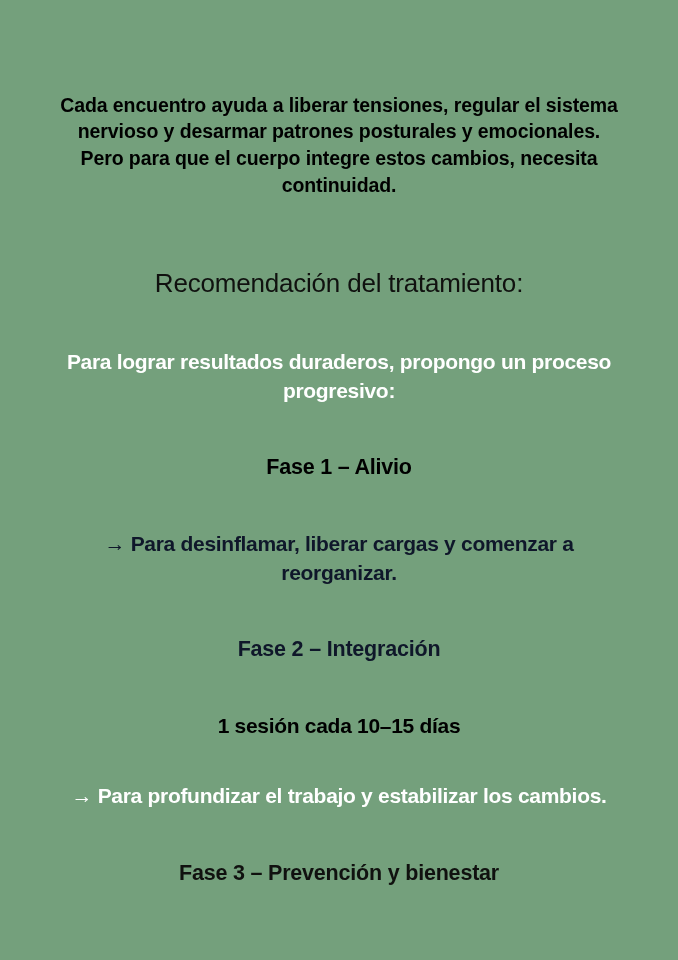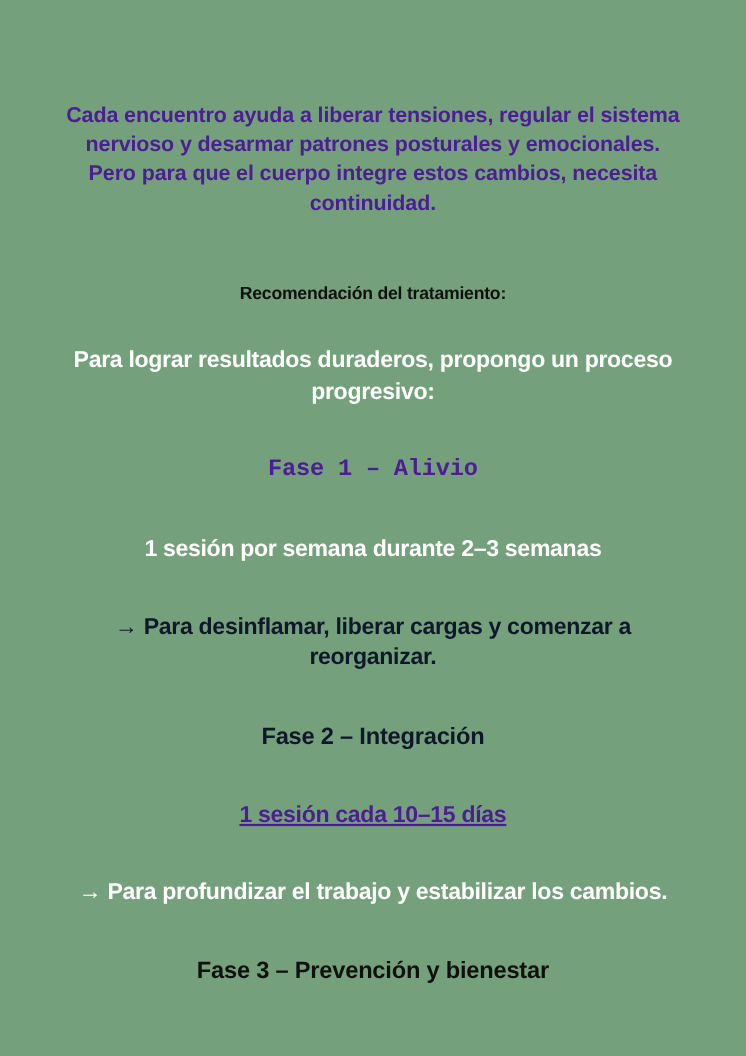--- a/index.html
+++ b/index.html
@@ -41,22 +41,22 @@
     line-height: 1.38;
     letter-spacing: -0.1px;
     padding: 0 14px;
     box-sizing: border-box;
     margin-bottom: 46px;
   }
 
   
   .heading {
     color: #10110f;
-    font-size: 16px;
-    font-weight: 700;
+    font-size: 26px;
+    font-weight: 400;
     line-height: 1.3;
     letter-spacing: -0.2px;
   }
 
   
   .phase-title {
     color: #10110f;
     font-size: 21.5px;
     font-weight: 700;
     line-height: 1.3;
@@ -76,41 +76,40 @@
 
   .gap-lg { height: 38px; }
   .gap-md { height: 32px; }
   .gap-phase { height: 34px; }
 </style>
 </head>
 <body style="background: rgb(116, 160, 124);">
 
 <div id="poster" style="background: rgb(116, 160, 124);">
 
-  <p class="block intro" style="color: #4c1d95;">Cada encuentro ayuda a liberar tensiones, regular el sistema nervioso y desarmar patrones posturales y emocionales.
+  <p class="block intro" style="color: #000000;">Cada encuentro ayuda a liberar tensiones, regular el sistema nervioso y desarmar patrones posturales y emocionales.
 Pero para que el cuerpo integre estos cambios, necesita continuidad.</p>
 
   <h2 class="block heading" style="color: rgb(16, 17, 15);">Recomendación del tratamiento:</h2>
 
   <div class="gap-md"></div>
 
   <p class="block body-copy" style="color: rgb(255, 255, 255);">Para lograr resultados duraderos, propongo un proceso progresivo:</p>
 
   <div class="gap-lg"></div>
 
-  <h3 class="block phase-title" style="color: #4c1d95; font-family: Liberation Mono, monospace;">Fase 1 – Alivio</h3>
+  <h3 class="block phase-title" style="color: #000000;">Fase 1 – Alivio</h3>
   <div class="gap-phase"></div>
-  <p class="block body-copy" style="color: rgb(255, 255, 255);">1 sesión por semana durante 2–3 semanas</p>
   <p class="block body-copy" style="color: #0f172a;">→ Para desinflamar, liberar cargas y comenzar a reorganizar.</p>
 
   <div class="gap-lg"></div>
 
   <h3 class="block phase-title" style="color: #0f172a;">Fase 2 – Integración</h3>
   <div class="gap-phase"></div>
-  <p class="block body-copy" style="color: #4c1d95; text-decoration: underline;">1 sesión cada 10–15 días</p>
+  <p class="block body-copy" style="color: #000000;">1 sesión cada 10–15 días</p>
   <p class="block body-copy" style="color: rgb(255, 255, 255); text-align: center;">→ Para profundizar el trabajo y estabilizar los cambios.</p>
 
   <div class="gap-lg"></div>
 
   <h3 class="block phase-title" style="color: rgb(16, 17, 15);">Fase 3 – Prevención y bienestar</h3>
   <div class="gap-phase"></div>
 
   <div class="gap-md"></div>
 
 </div>

